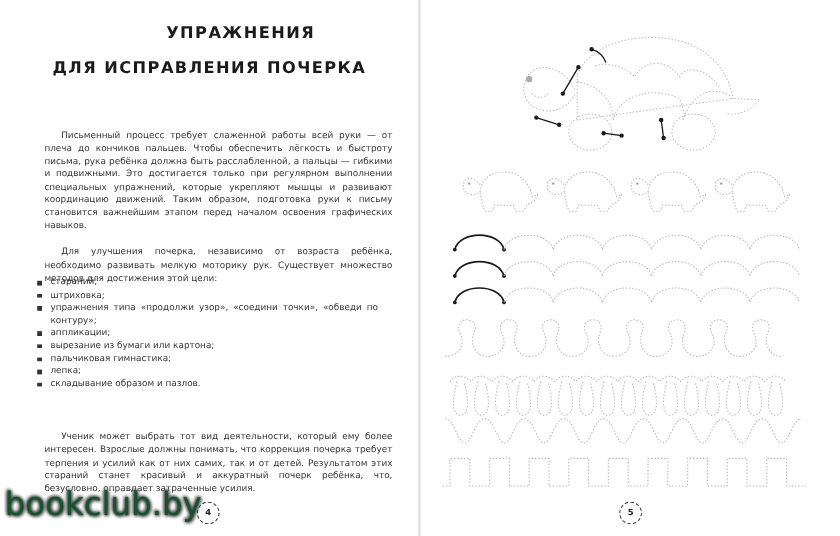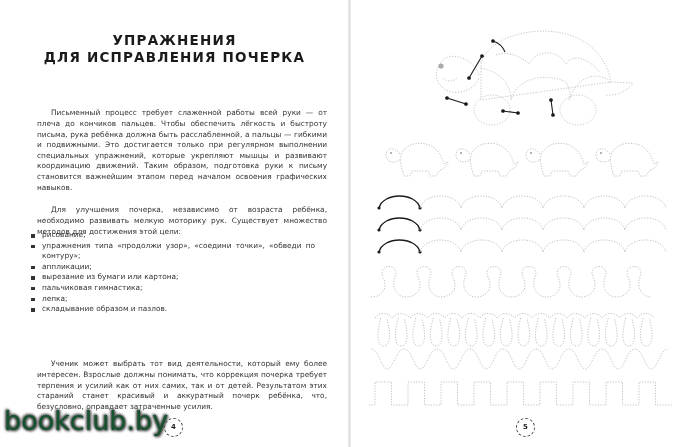--- a/index.html
+++ b/index.html
@@ -2,21 +2,21 @@
 <html><head>
 <meta charset="utf-8">
 <style>
   html, body { margin:0; padding:0; }
   body { width:700px; height:447px; background:#ffffff; position:relative; overflow:hidden; font-family:"DejaVu Sans", sans-serif; color:#222; }
   .page { position:absolute; top:0; height:447px; background:#fff; }
   #left-page { left:0; width:349px; }
   #right-page { left:351px; width:349px; }
   #spine { position:absolute; left:348px; top:0; width:3px; height:447px; background:linear-gradient(to right,#f2f2f2,#dcdcdc,#f4f4f4); }
   .title { position:absolute; left:0; width:349px; text-align:center; font-family:"DejaVu Sans", sans-serif; font-weight:bold; font-size:13.5px; letter-spacing:1.2px; color:#1a1a1a; }
-  #title-line1 { top:32px; }
+  #title-line1 { top:20px;padding-left:26px; }
   #title-line2 { top:49px; }
   #subtitle { position:absolute; top:78px; left:0; width:349px; text-align:center; font-weight:bold; font-size:10px; letter-spacing:1.5px; font-variant:small-caps; color:#1a1a1a; }
   .para { position:absolute; left:25px; width:290px; font-size:7.4px; line-height:10.6px; text-align:justify; color:#333; text-indent:14px; font-family:"DejaVu Sans", sans-serif;margin-left:12px; }
   #para1 { top:101px; }
   #para2 { top:198px; }
   #para3 { top:352px; }
   #bullets { position:absolute; left:30px; top:230px; width:285px; margin:0; padding:0; list-style:none; font-size:7.4px; line-height:10.6px; color:#333; }
   #bullets li { position:relative; padding-left:12px; text-align:justify; }
   #bullets li::before { content:""; position:absolute; left:1px; top:4px; width:3.5px; height:3.5px; background:#333; }
   .page-num { position:absolute; top:418px; width:17px; height:17px; border:1px dashed #444; border-radius:50%; font-size:7px; text-align:center; line-height:17px; font-weight:bold; color:#222; }
@@ -28,21 +28,22 @@
 </style>
 </head>
 <body>
 
 <div id="left-page" class="page">
   <div id="title-line1" class="title">УПРАЖНЕНИЯ</div>
   <div id="title-line2" class="title">ДЛЯ ИСПРАВЛЕНИЯ ПОЧЕРКА</div>
   <p id="para1" class="para">Письменный процесс требует слаженной работы всей руки — от плеча до кончиков пальцев. Чтобы обеспечить лёгкость и быстроту письма, рука ребёнка должна быть расслабленной, а пальцы — гибкими и подвижными. Это достигается только при регулярном выполнении специальных упражнений, которые укрепляют мышцы и развивают координацию движений. Таким образом, подготовка руки к письму становится важнейшим этапом перед началом освоения графических навыков.</p>
   <p id="para2" class="para">Для улучшения почерка, независимо от возраста ребёнка, необходимо развивать мелкую моторику рук. Существует множество методов для достижения этой цели:</p>
   <ul id="bullets">
-    <li>рисование;</li>
+    <li>стараний;</li>
+    <li>штриховка;</li>
     <li>упражнения типа «продолжи узор», «соедини точки», «обведи по контуру»;</li>
     <li>аппликации;</li>
     <li>вырезание из бумаги или картона;</li>
     <li>пальчиковая гимнастика;</li>
     <li>лепка;</li>
     <li>складывание образом и пазлов.</li>
   </ul>
   <p id="para3" class="para">Ученик может выбрать тот вид деятельности, который ему более интересен. Взрослые должны понимать, что коррекция почерка требует терпения и усилий как от них самих, так и от детей. Результатом этих стараний станет красивый и аккуратный почерк ребёнка, что, безусловно, оправдает затраченные усилия.</p>
   <div id="page-num-left" class="page-num">4</div>
 </div>

